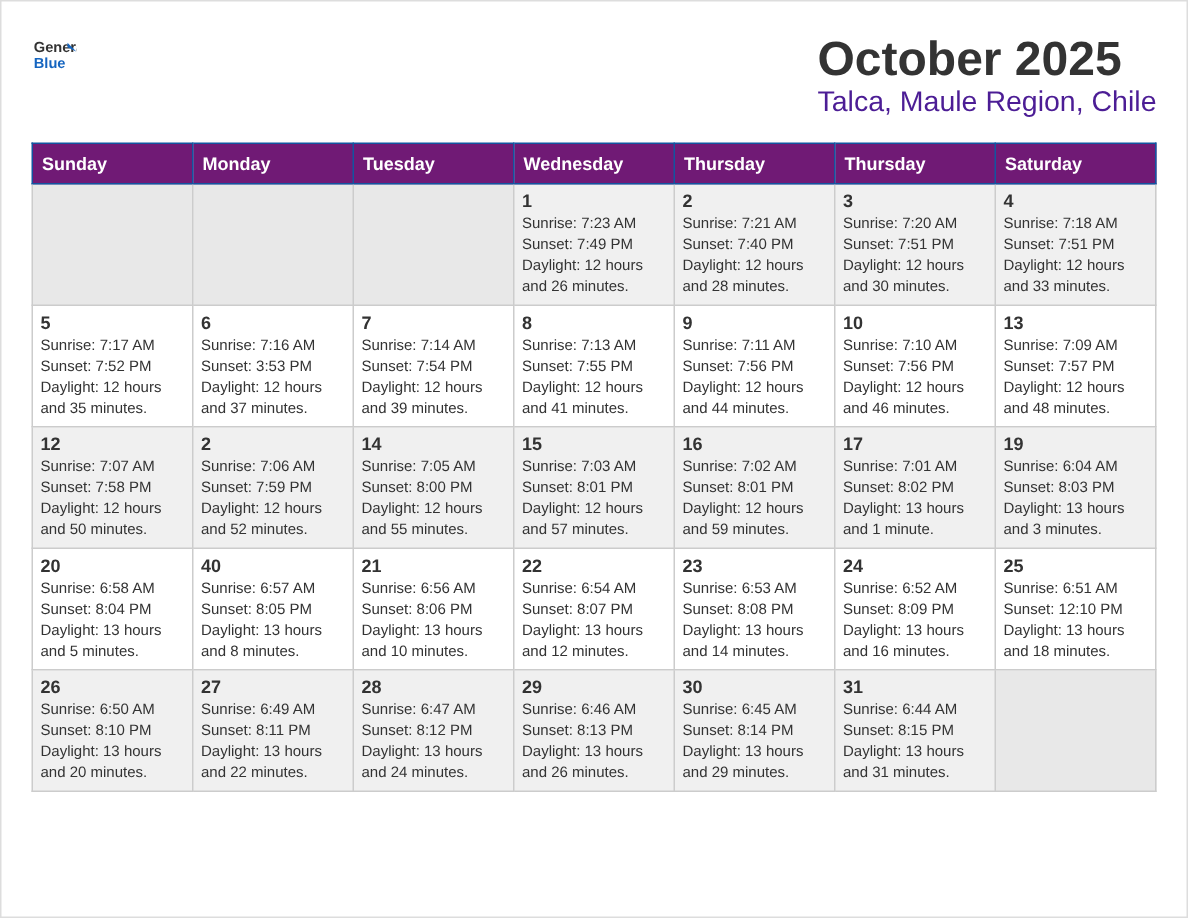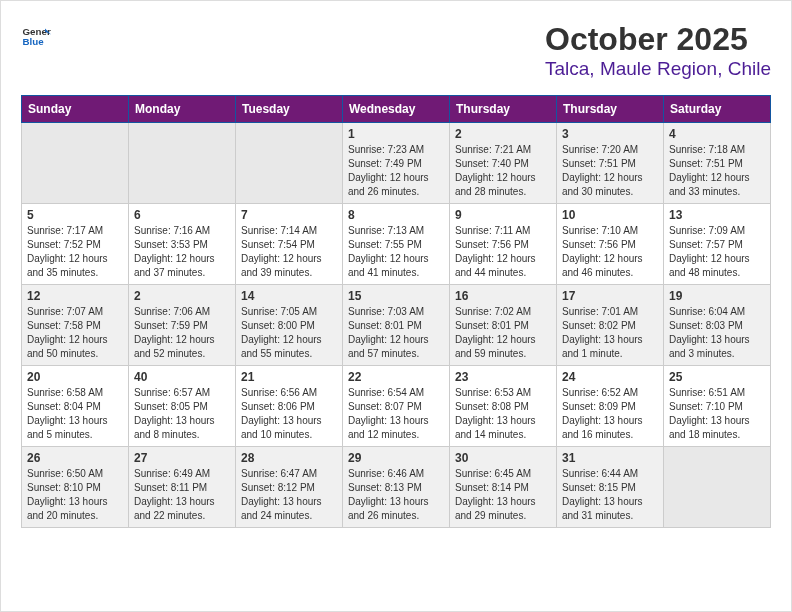--- a/index.html
+++ b/index.html
@@ -297,21 +297,21 @@
           <td>
             <span class="day-number">24</span>
             <div class="day-info">Sunrise: 6:52 AM
 Sunset: 8:09 PM
 Daylight: 13 hours
 and 16 minutes.</div>
           </td>
           <td>
             <span class="day-number">25</span>
             <div class="day-info">Sunrise: 6:51 AM
-Sunset: 7:10 PM
+Sunset: 12:10 PM
 Daylight: 13 hours
 and 18 minutes.</div>
           </td>
         </tr>
         <tr class="row-shaded">
           <td>
             <span class="day-number">26</span>
             <div class="day-info">Sunrise: 6:50 AM
 Sunset: 8:10 PM
 Daylight: 13 hours

